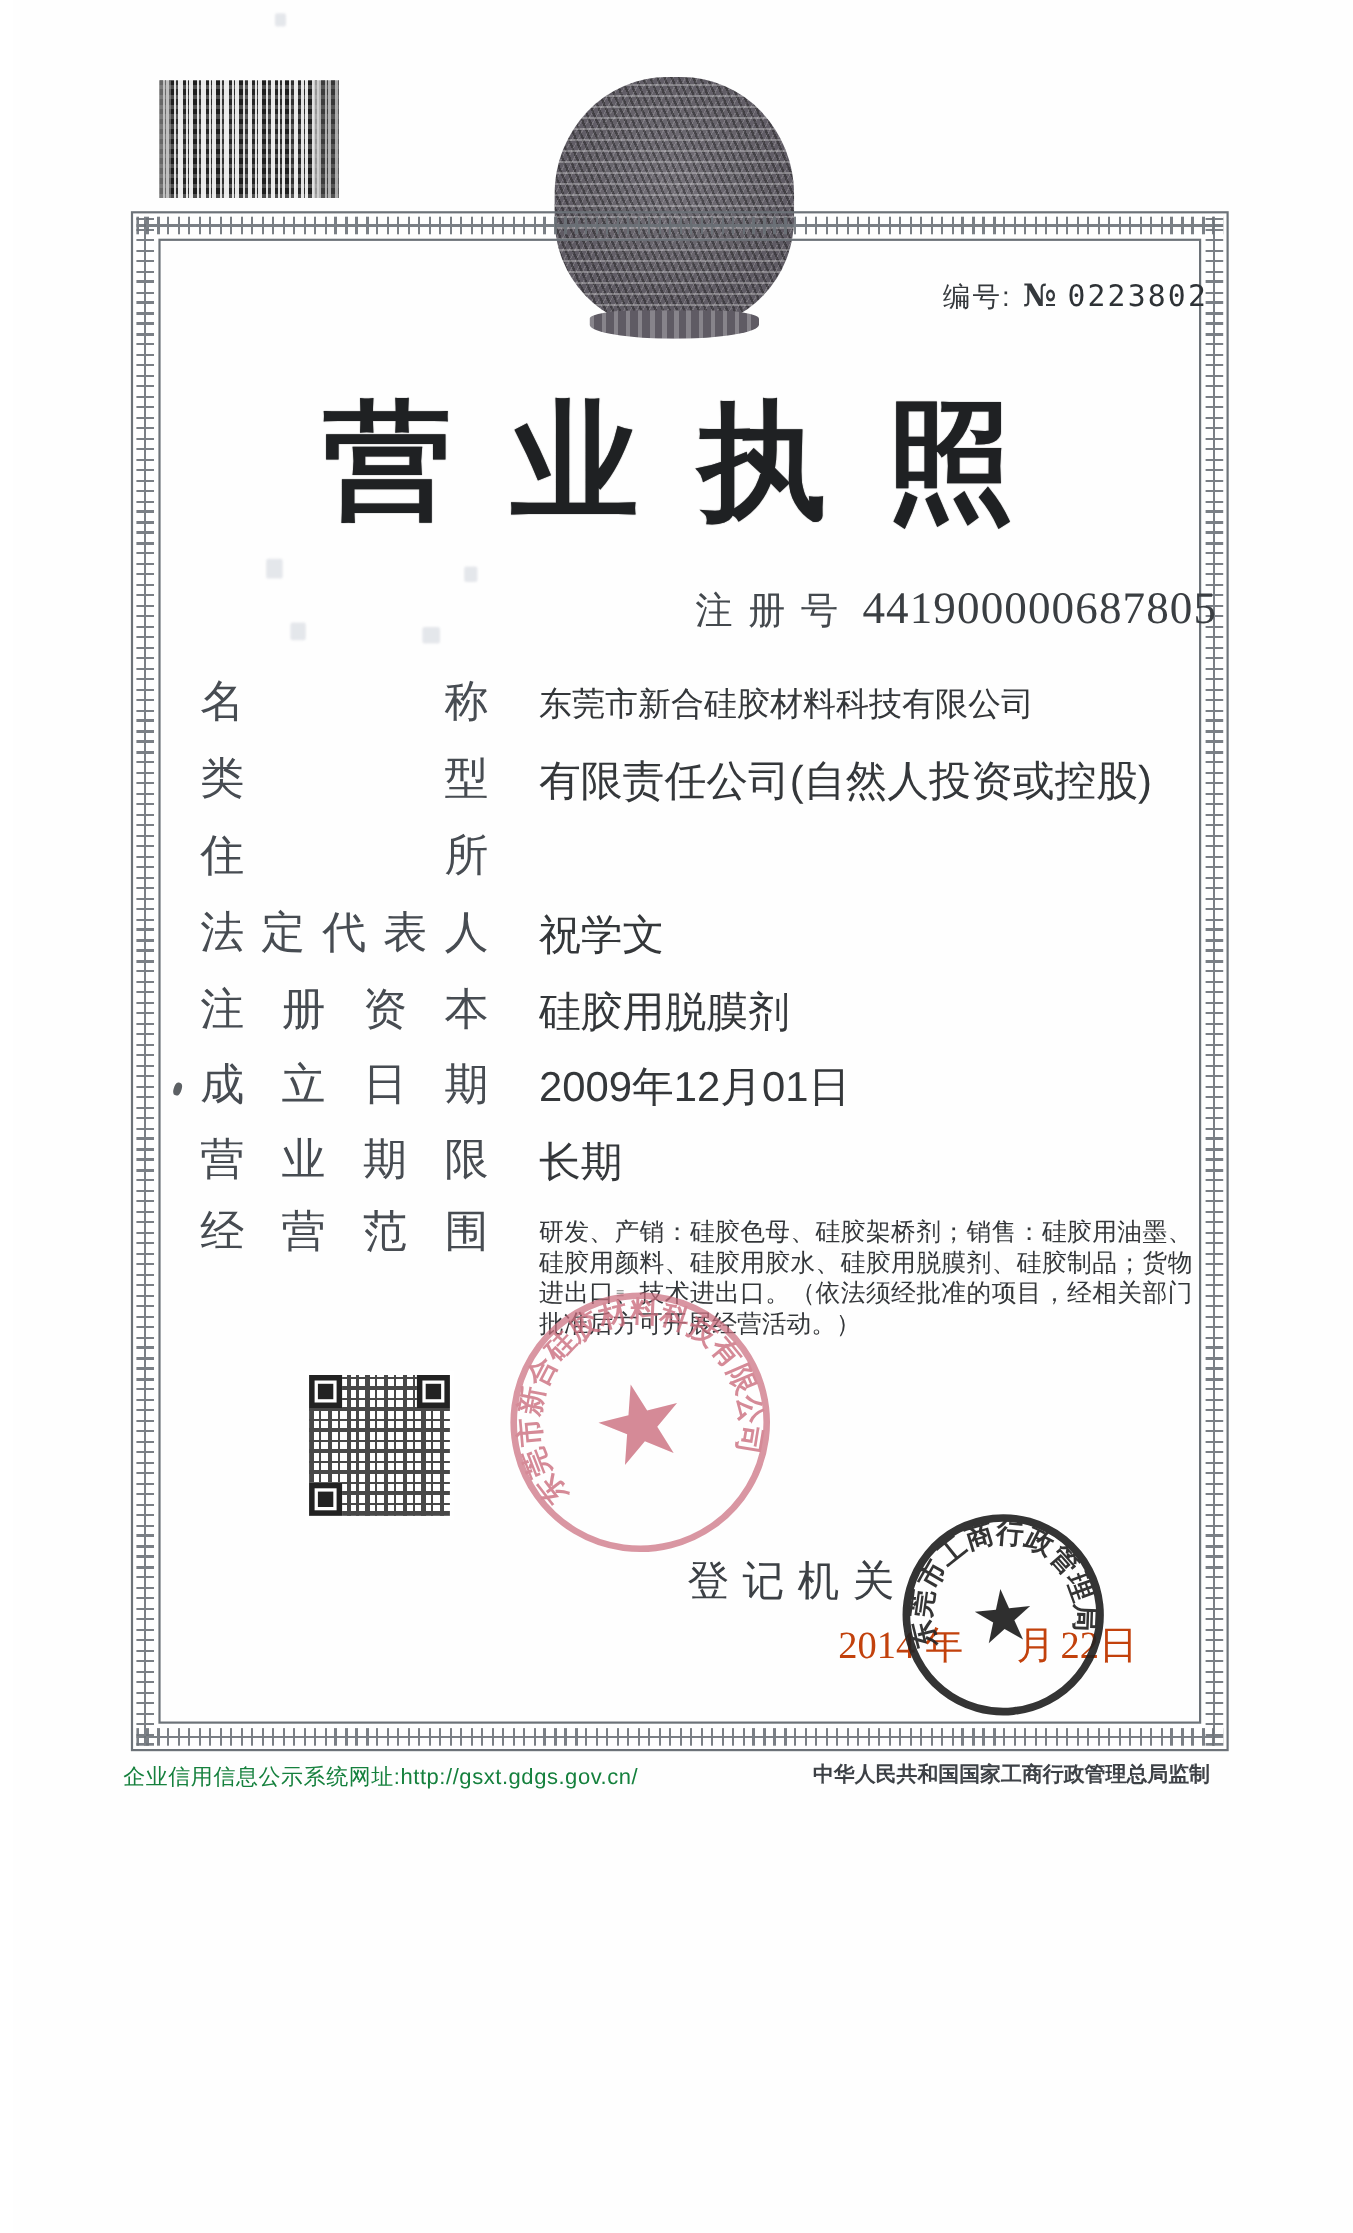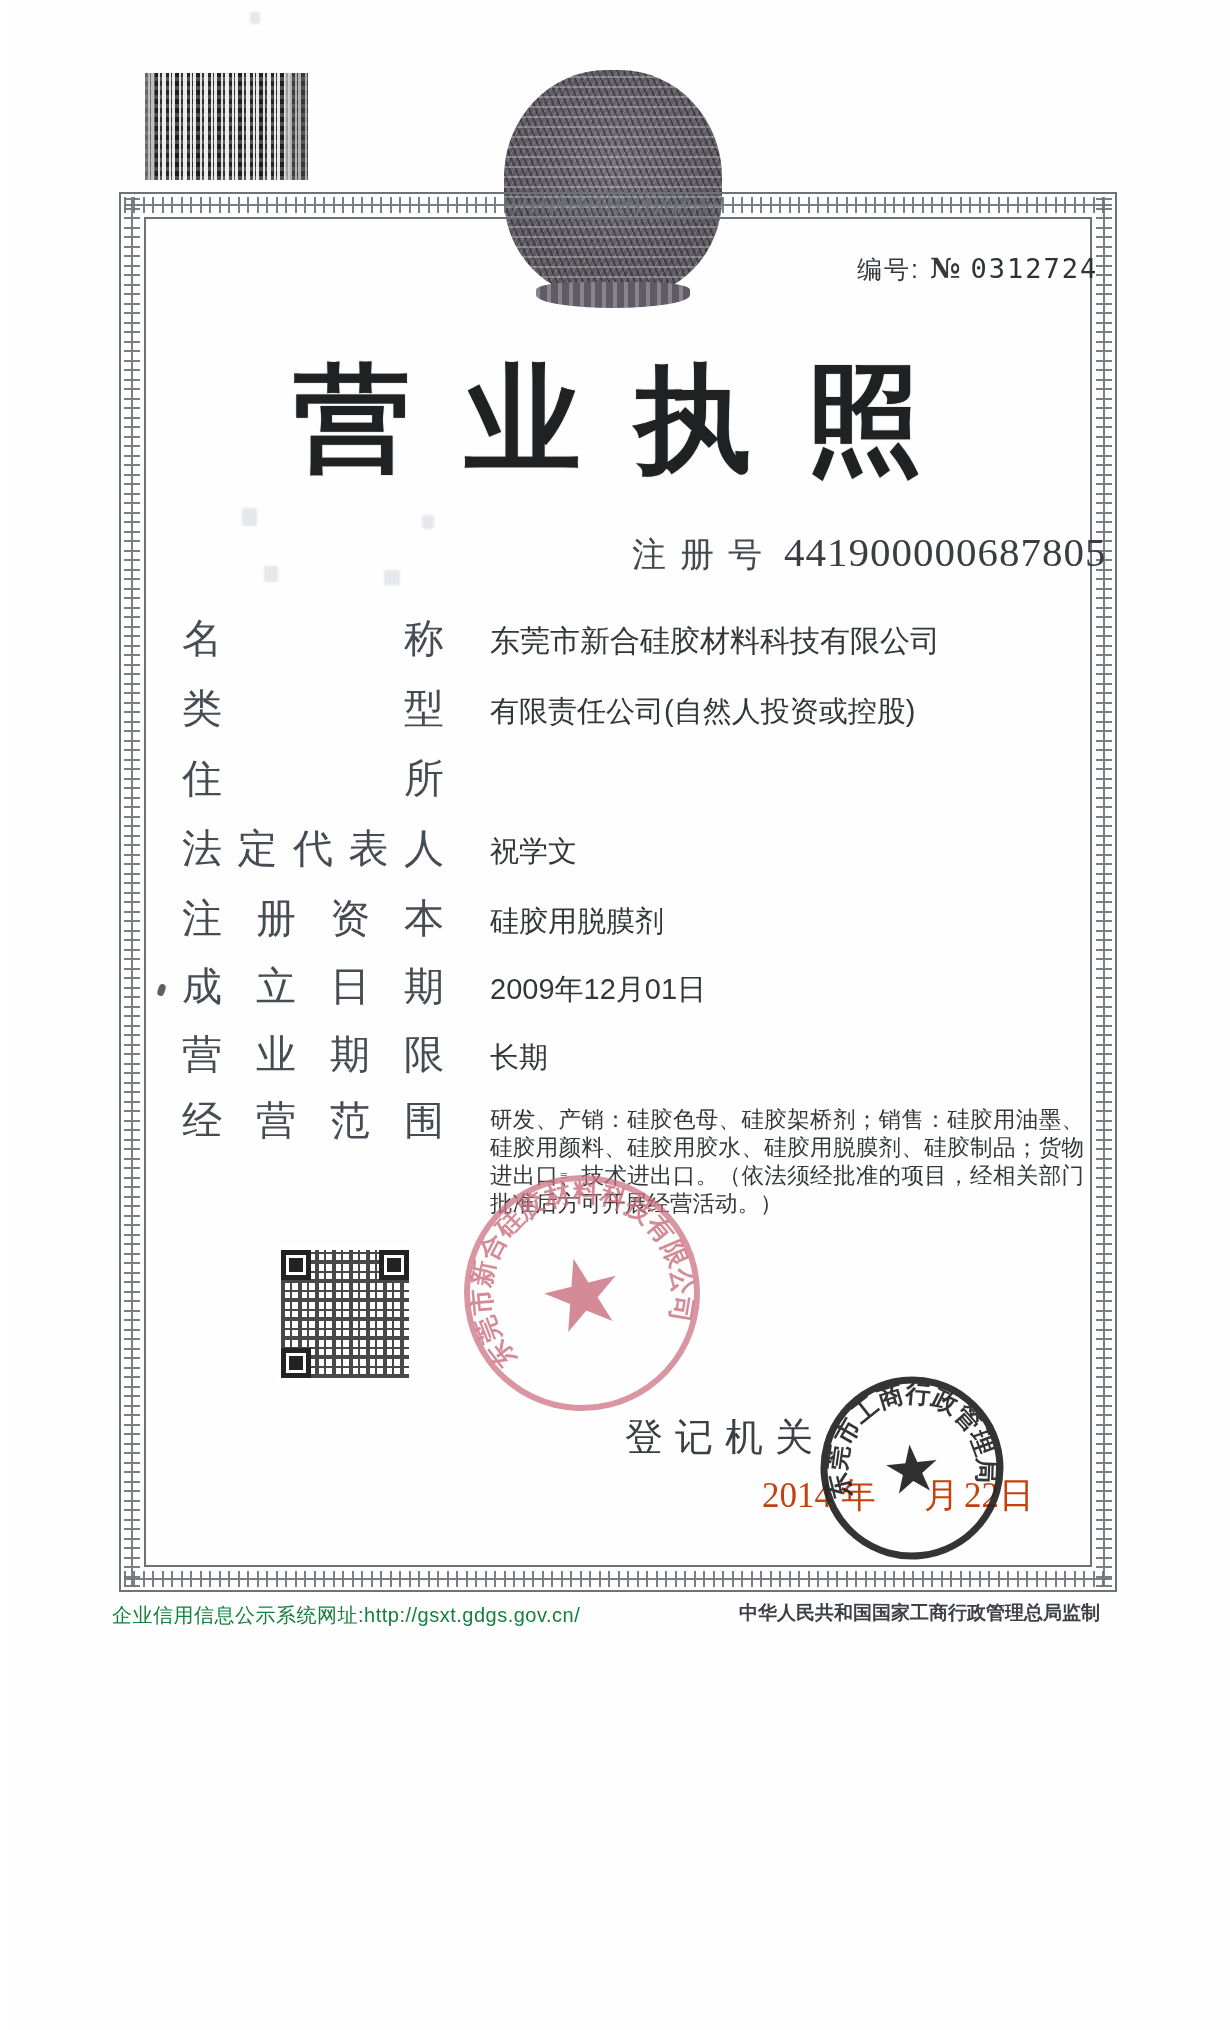--- a/index.html
+++ b/index.html
@@ -46,21 +46,21 @@
   
   .title{position:absolute;left:282px;top:342px;width:628px;font-size:116px;font-weight:900;
     color:#1f2123;text-shadow:0 0 1px #555;}
   
   .regno{position:absolute;left:620px;top:528px;display:flex;align-items:baseline;}
   .regno .lbl{width:130px;font-size:34px;color:#44494e;}
   .regno .num{margin-left:22px;font-size:41px;color:#3a3e42;font-family:"Liberation Serif","DejaVu Serif",serif;letter-spacing:1px;}
   
   .row{position:absolute;left:170px;width:910px;display:flex;align-items:flex-start;}
   .row .lbl{width:262px;flex:none;font-size:40px;color:#474c52;line-height:48px;}
-  .row .val{margin-left:46px;font-size:29px;color:var(--val);line-height:40px;padding-top:7px;}
+  .row .val{margin-left:46px;font-size:38px;color:var(--val);line-height:40px;padding-top:7px;}
   .row .val.scope{font-size:22.5px;line-height:28px;width:594px;padding-top:10px;text-align:justify;}
   .split{display:flex;justify-content:space-between;}
   
   .qr{position:absolute;left:265px;top:1246px;width:132px;height:132px;background:#fff;padding:2px;}
   .qr .mat{position:absolute;inset:4px;background-image:
       repeating-linear-gradient(90deg,#2f2f2f 0 4px,transparent 4px 9px,#2f2f2f 9px 11px,transparent 11px 17px),
       repeating-linear-gradient(0deg,#2f2f2f 0 4px,transparent 4px 10px,#2f2f2f 10px 12px,transparent 12px 19px);
       opacity:.88;}
   .finder{position:absolute;width:30px;height:30px;border:5px solid #222;background:#fff;box-sizing:border-box;}
   .finder::after{content:"";position:absolute;inset:3px;background:#222;}
@@ -93,21 +93,21 @@
     <div class="meander-h top"></div>
     <div class="meander-h bottom"></div>
     <div class="meander-v left"></div>
     <div class="meander-v right"></div>
     <div class="frame-inner"></div>
   </div>
 
   <div class="serial">
     <span class="lbl">编号:</span>
     <span class="nosign">№</span>
-    <span class="num">0312724</span>
+    <span class="num">0223802</span>
   </div>
 
   <div class="title split">
       <span>营</span>
       <span>业</span>
       <span>执</span>
       <span>照</span>
     </div>
 
   <div class="regno">

